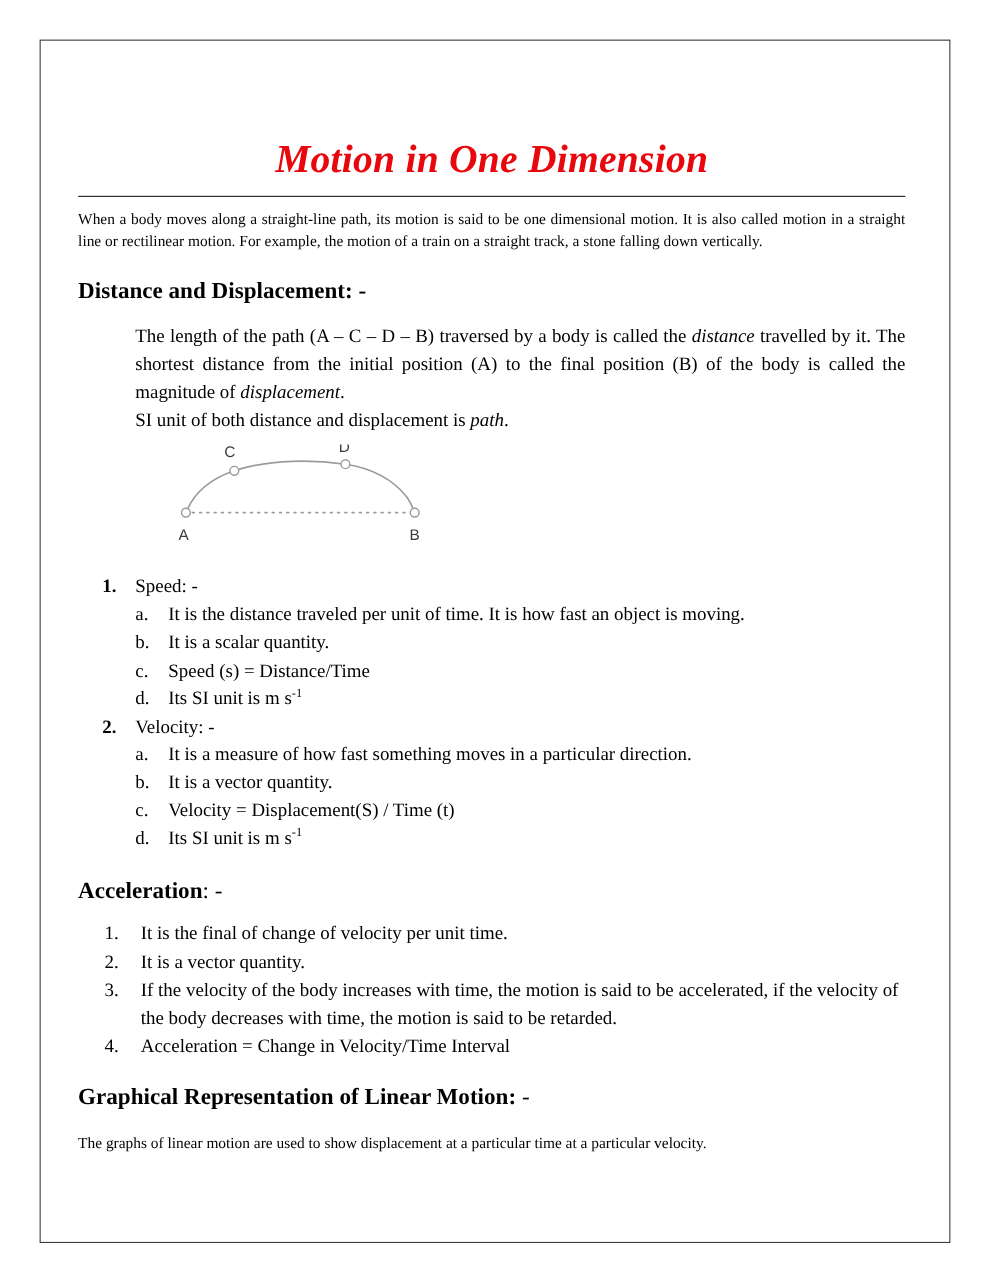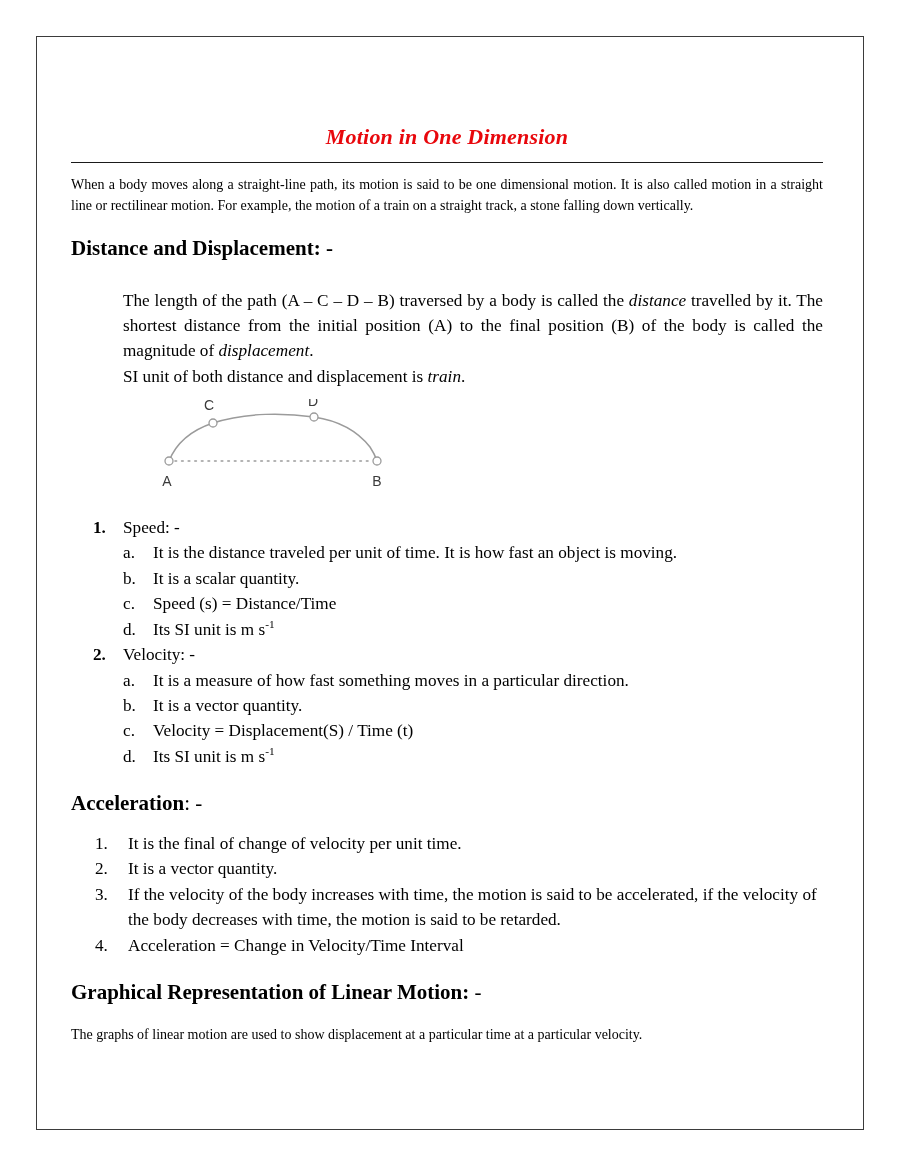--- a/index.html
+++ b/index.html
@@ -31,21 +31,21 @@
     left: 34px;
     top: 0px;
     width: 752px;
   }
 
   
   .doc-title {
     margin: 0;
     padding-top: 88px;
     text-align: center;
-    font-size: 22px;
+    font-size: 36px;
     font-weight: bold;
     font-style: italic;
     color: #e8070c;
     letter-spacing: 0.2px;
     line-height: 1.1;
   }
   .title-rule {
     margin: 13px 0 0 0;
     height: 0;
     border: 0;
@@ -64,21 +64,21 @@
 
   .section-head {
     font-size: 21px;
     font-weight: bold;
     margin: 18px 0 0 0;
     line-height: 1.4;
   }
   .section-head .plain { font-weight: normal; }
 
   .indent-block {
-    margin: 24px 0 0 0;
+    margin: 14px 0 0 0;
     padding-left: 52px;
     font-size: 17.2px;
     line-height: 1.47;
   }
   .indent-block p {
     margin: 0;
     text-align: left;
   }
   .indent-block p.just {
     text-align: justify;
@@ -175,21 +175,21 @@
 
     <h1 class="doc-title">Motion in One Dimension</h1>
     <hr class="title-rule">
 
     <p class="para">When a body moves along a straight-line path, its motion is said to be one dimensional motion. It is also called motion in a straight line or rectilinear motion. For example, the motion of a train on a straight track, a stone falling down vertically.</p>
 
     <div class="section-head">Distance and Displacement: -</div>
 
     <div class="indent-block">
       <p class="just"><span>The length of the path (A – C – D – B) traversed by a body is called the </span><em>distance</em><span> travelled by it. The shortest distance from the initial position (A) to the final position (B) of the body is called the magnitude of </span><em>displacement</em><span>.</span></p>
-      <p><span>SI unit of both distance and displacement is </span><em>train</em><span>.</span></p>
+      <p><span>SI unit of both distance and displacement is </span><em>path</em><span>.</span></p>
     </div>
 
     <div class="figure">
       <svg width="300" height="108" viewBox="0 0 300 108">
 
         <path d="M 18 62 C 26 42 44 30 62 24 C 95 13 135 14 163 18 C 190 22 208 34 219 48 C 223 54 225 59 226 62" fill="none" stroke="#9b9b9b" stroke-width="1.5"></path>
 
         <line x1="24" y1="62" x2="220" y2="62" stroke="#9b9b9b" stroke-width="1.6" stroke-dasharray="1.6 5" stroke-linecap="round"></line>
 
         <circle cx="18" cy="62" r="4" fill="#ffffff" stroke="#9b9b9b" stroke-width="1.3"></circle>

